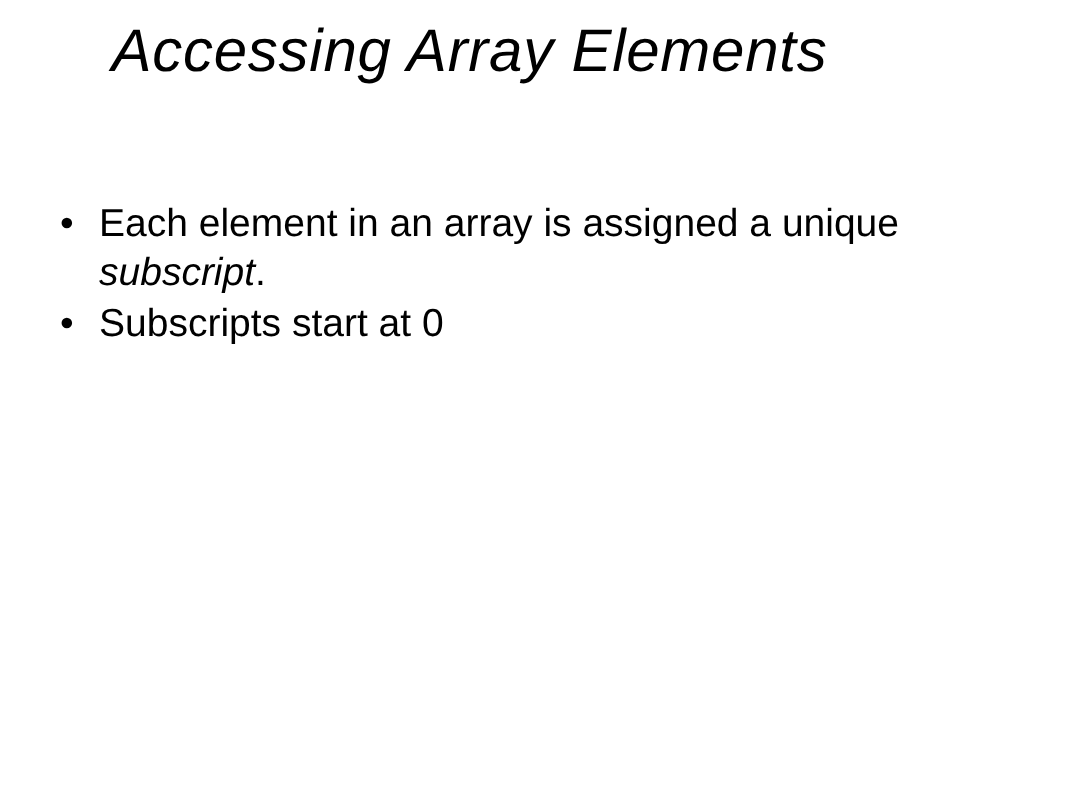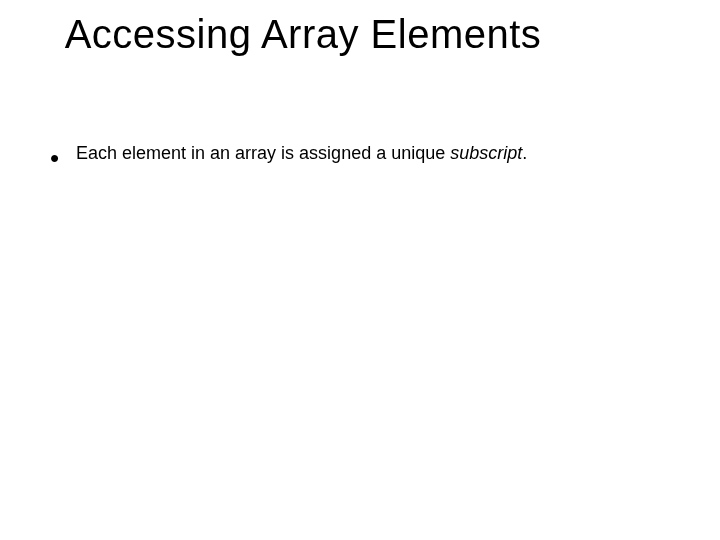--- a/index.html
+++ b/index.html
@@ -13,35 +13,36 @@
   }
   .slide {
     position: relative;
     width: 720px;
     height: 540px;
     box-sizing: border-box;
   }
   .title {
     position: absolute;
     top: 12px;
-    left: 6px;
+    left: 16px;
     width: 594px;
     text-align: center;
     font-size: 40px;
     font-weight: 400;
     letter-spacing: 0.5px;
+    font-style: italic;
   }
   .bullets {
     position: absolute;
     top: 130px;
     left: 30px;
     width: 640px;
-    font-size: 18px;
+    font-size: 26px;
     line-height: 1.25;
-    margin: 12px;
+    margin: 2px;
     padding: 0;
     list-style: none;
   }
   .bullets li {
     position: relative;
     padding-left: 34px;
     margin-bottom: 2px;
   }
   .bullets li::before {
     content: "•";
@@ -93,16 +94,19 @@
 <body>
 
 <div class="slide">
 
   <div class="title">Accessing Array Elements</div>
 
   <ul class="bullets">
     <li>
       <span>Each element in an array is assigned a unique </span><span class="italic">subscript</span><span>.</span>
     </li>
+    <li>
+      <span>Subscripts start at 0</span>
+    </li>
   </ul>
 
 
 </div>
 
 </body></html>

